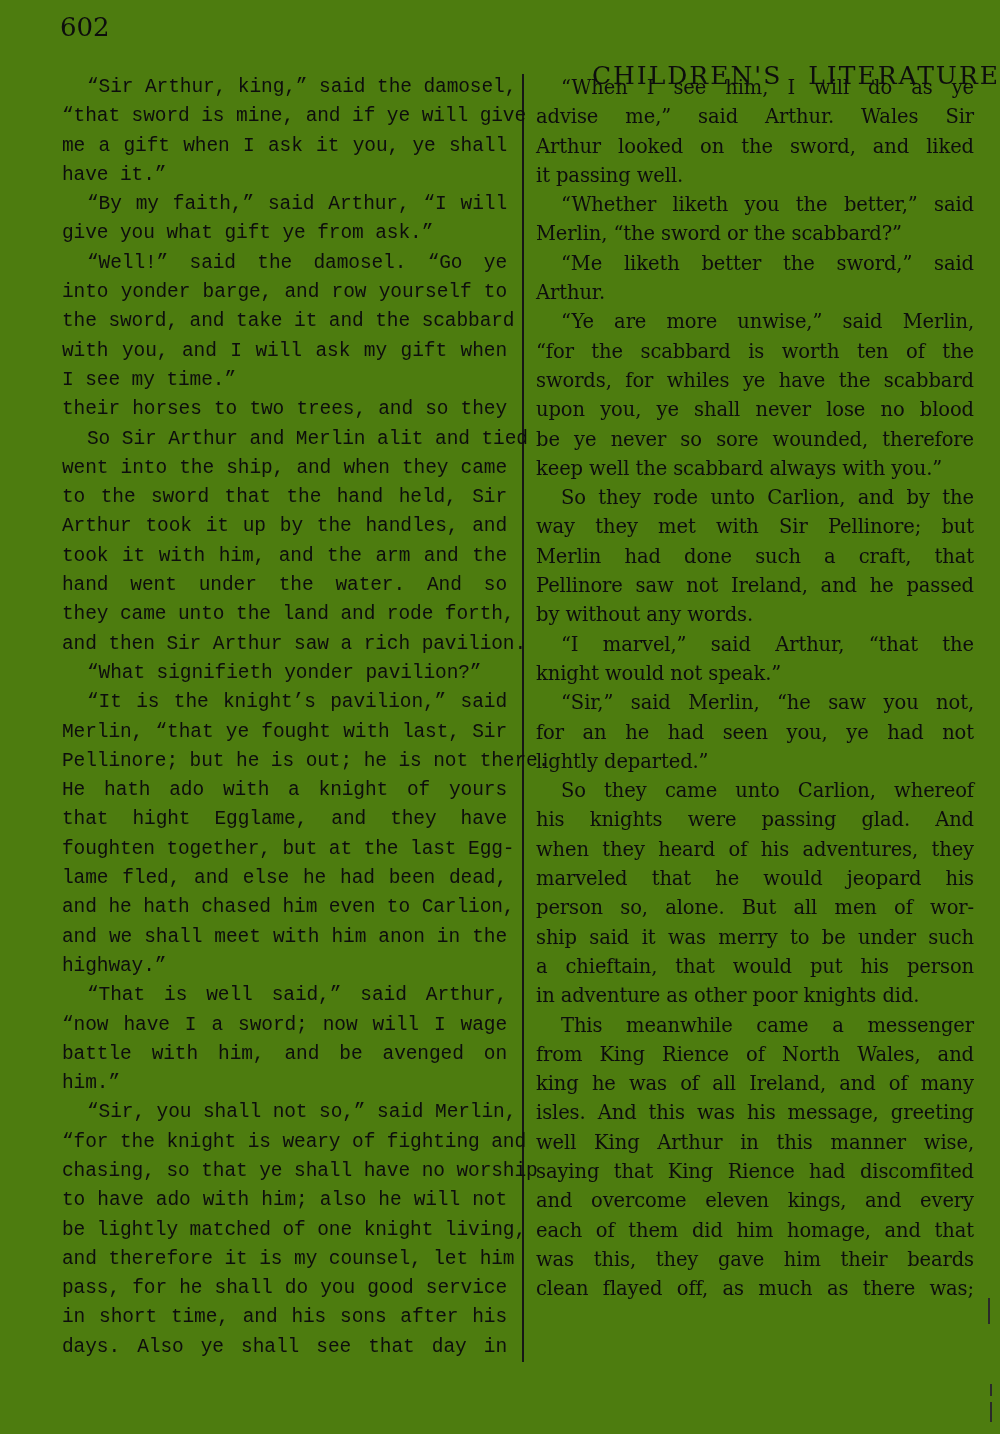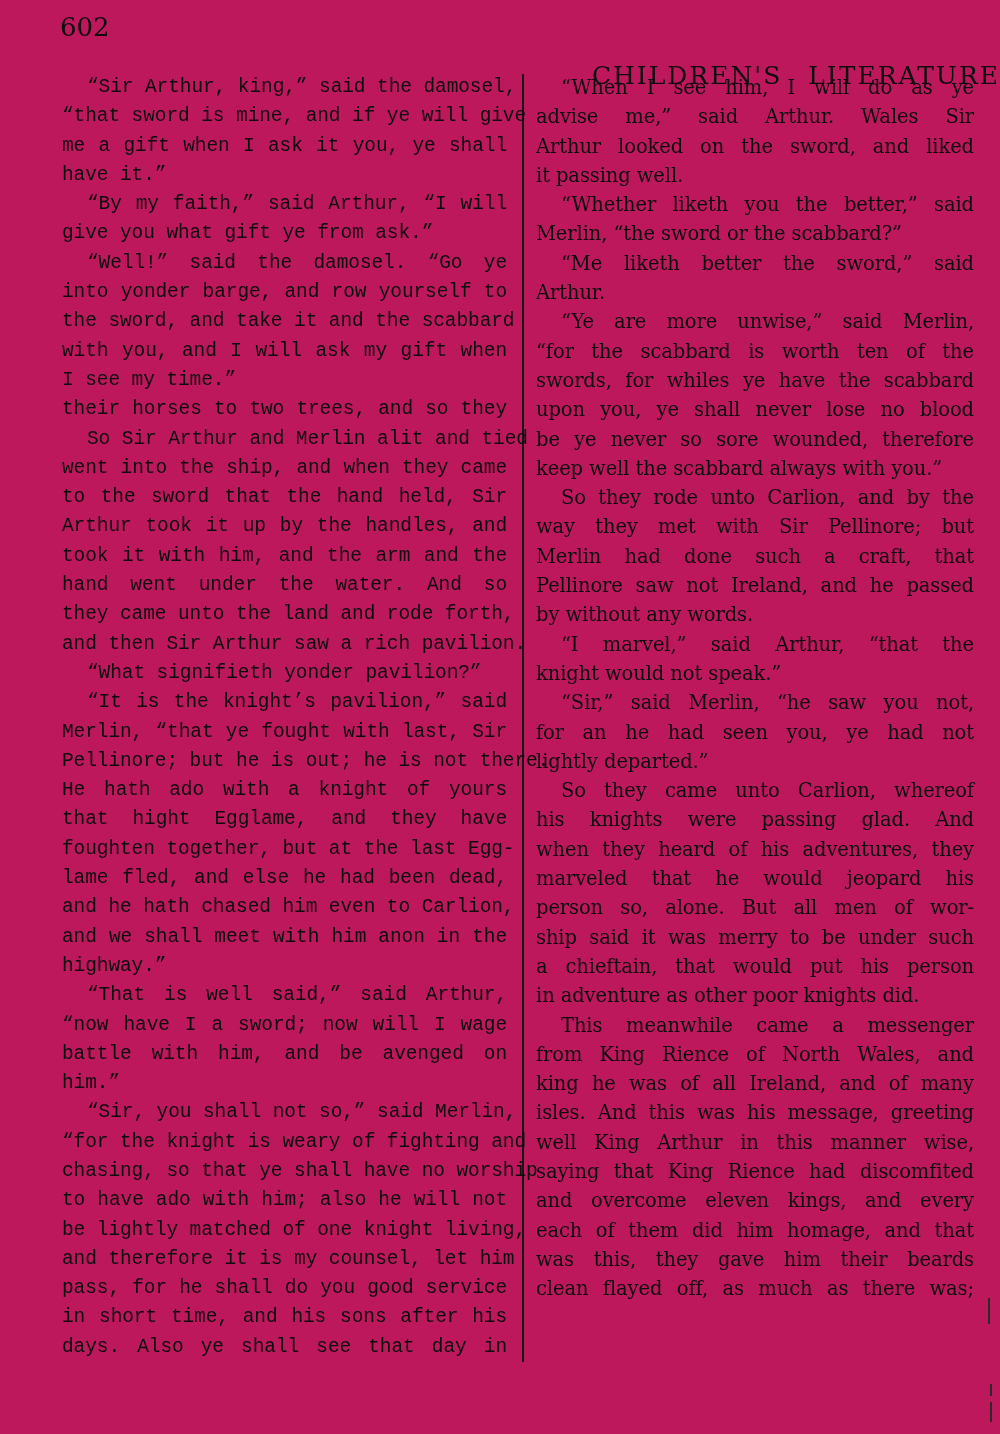--- a/index.html
+++ b/index.html
@@ -1,20 +1,20 @@
 <!DOCTYPE html>
 <html><head>
 <meta charset="utf-8">
 <style>
   html, body { margin: 0; padding: 0; background: #e8e8e8; }
   #page {
     position: relative;
     width: 1000px;
     height: 1434px;
-    background: #be185d;
+    background: #4d7c0f;
     overflow: hidden;
     font-family: "DejaVu Serif", "Liberation Serif", serif;
     color: #0d0d0d;
   }
   .page-number {
     position: absolute;
     left: 60px;
     top: 12px;
     font-size: 26px;
     line-height: 30px;

